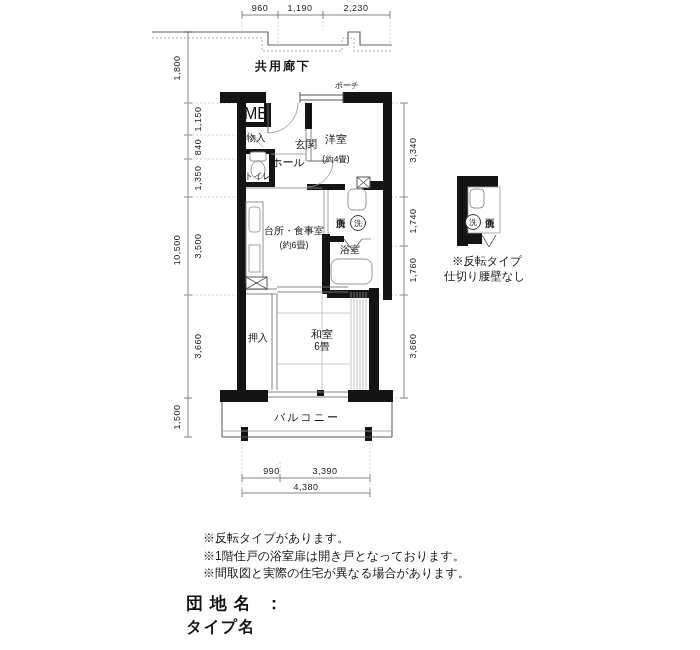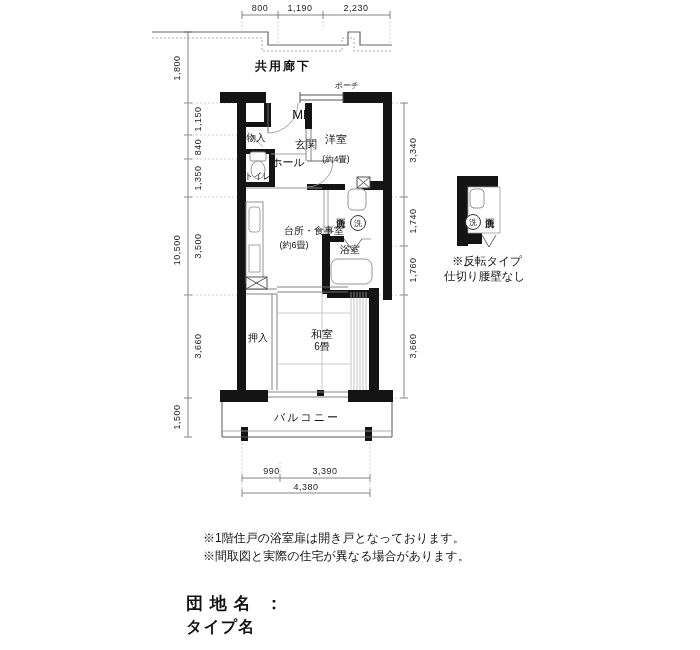--- a/index.html
+++ b/index.html
@@ -145,38 +145,38 @@
       </g>
       <rect x="468" y="187" width="32" height="46" fill="none" stroke="#999" stroke-width="0.8"></rect>
       <rect x="470" y="189" width="14" height="19" rx="4" fill="#fff" stroke="#888" stroke-width="0.9"></rect>
       <path d="M482,235 L489,247 L496,235" fill="none" stroke="#666" stroke-width="1"></path>
     </g>
   </svg>
 
   <div class="lab" style="left:283px;top:66px;font-size:12px;font-weight:bold;letter-spacing:2px;">共用廊下</div>
   <div class="lab" style="left:299px;top:86px;font-size:8px;margin-left:48px;">ポーチ</div>
 
-  <div class="lab" style="left:256px;top:114px;font-size:13px;margin-left:46px;">MB</div>
+  <div class="lab" style="left:256px;top:114px;font-size:16px;">MB</div>
   <div class="lab" style="left:256px;top:138px;font-size:9.5px;">物入</div>
   <div class="lab" style="left:306px;top:144px;font-size:11px;">玄関</div>
   <div class="lab" style="left:288px;top:162px;font-size:11px;">ホール</div>
   <div class="lab" style="left:258px;top:176px;font-size:9px;">トイレ</div>
   <div class="lab" style="left:336px;top:139px;font-size:11px;">洋室</div>
   <div class="lab" style="left:336px;top:159px;font-size:8.5px;">(約4畳)</div>
-  <div class="lab" style="left:294px;top:231px;font-size:10px;margin-left:20px;">台所・食事室</div>
+  <div class="lab" style="left:294px;top:231px;font-size:10px;">台所・食事室</div>
   <div class="lab" style="left:294px;top:245px;font-size:9px;">(約6畳)</div>
   <div class="vtext" style="left:341px;top:211px;font-size:9.5px;">洗面所</div>
   <div class="circ" style="left:358px;top:223px;">洗</div>
   <div class="lab" style="left:350px;top:250px;font-size:10px;">浴室</div>
   <div class="lab" style="left:258px;top:338px;font-size:10px;">押入</div>
   <div class="lab" style="left:322px;top:334px;font-size:11px;">和室</div>
   <div class="lab" style="left:322px;top:347px;font-size:10px;">6畳</div>
   <div class="lab" style="left:307px;top:417px;font-size:11px;letter-spacing:2px;">バルコニー</div>
 
-  <div class="lab hdim" style="left:260px;top:8px;">800</div>
+  <div class="lab hdim" style="left:260px;top:8px;">960</div>
   <div class="lab hdim" style="left:300px;top:8px;">1,190</div>
   <div class="lab hdim" style="left:356px;top:8px;">2,230</div>
 
   <div class="vdim" style="left:177px;top:68px;">1,800</div>
   <div class="vdim" style="left:177px;top:250px;">10,500</div>
   <div class="vdim" style="left:177px;top:417px;">1,500</div>
 
   <div class="vdim" style="left:198px;top:119px;">1,150</div>
   <div class="vdim" style="left:198px;top:147px;">840</div>
   <div class="vdim" style="left:198px;top:178px;">1,350</div>
@@ -191,20 +191,21 @@
   <div class="lab hdim" style="left:261px;top:471px;padding-left:21px;">990</div>
   <div class="lab hdim" style="left:325px;top:471px;">3,390</div>
   <div class="lab hdim" style="left:306px;top:487px;">4,380</div>
 
   <div class="vtext" style="left:490px;top:211px;font-size:9.5px;">洗面所</div>
   <div class="circ" style="left:473px;top:222px;">洗</div>
   <div class="side-note" style="left:452px;top:254px;">※反転タイプ</div>
   <div class="side-note" style="left:444px;top:269px;">仕切り腰壁なし</div>
 
   <div class="notes">
+    <div>※反転タイプがあります。</div>
     <div>※1階住戸の浴室扉は開き戸となっております。</div>
     <div>※間取図と実際の住宅が異なる場合があります。</div>
   </div>
 
   <div class="title-block">
     <div class="title-row">
       <span>団 地 名</span>
       <span>：</span>
     </div>
     <div class="title-row type">

